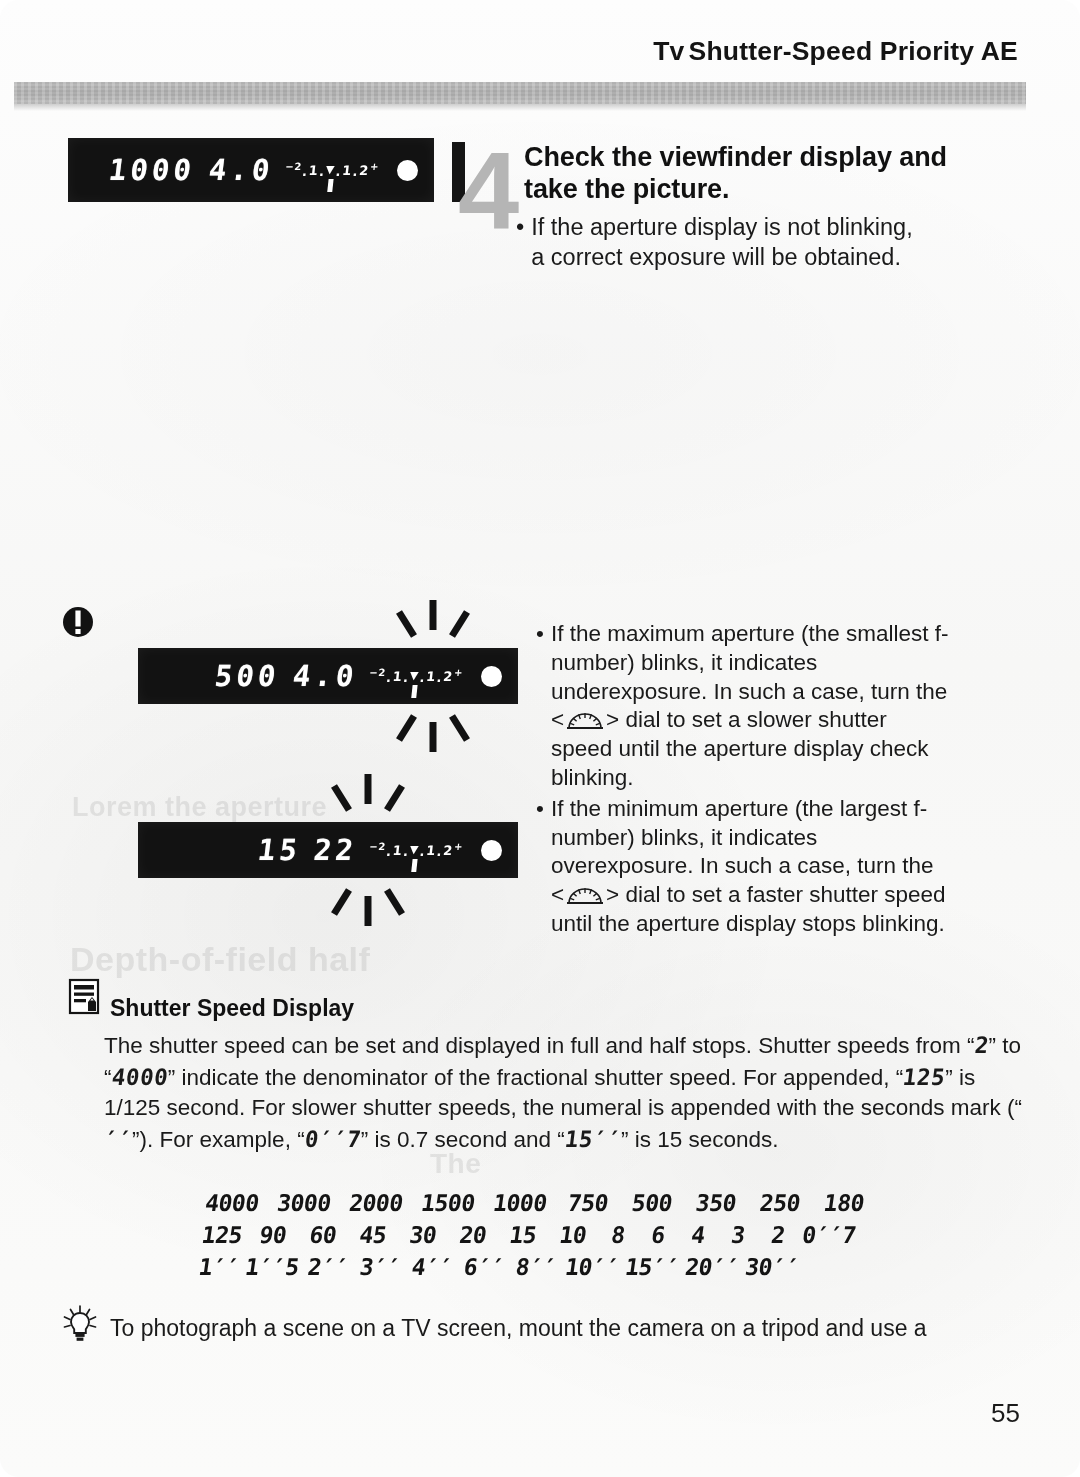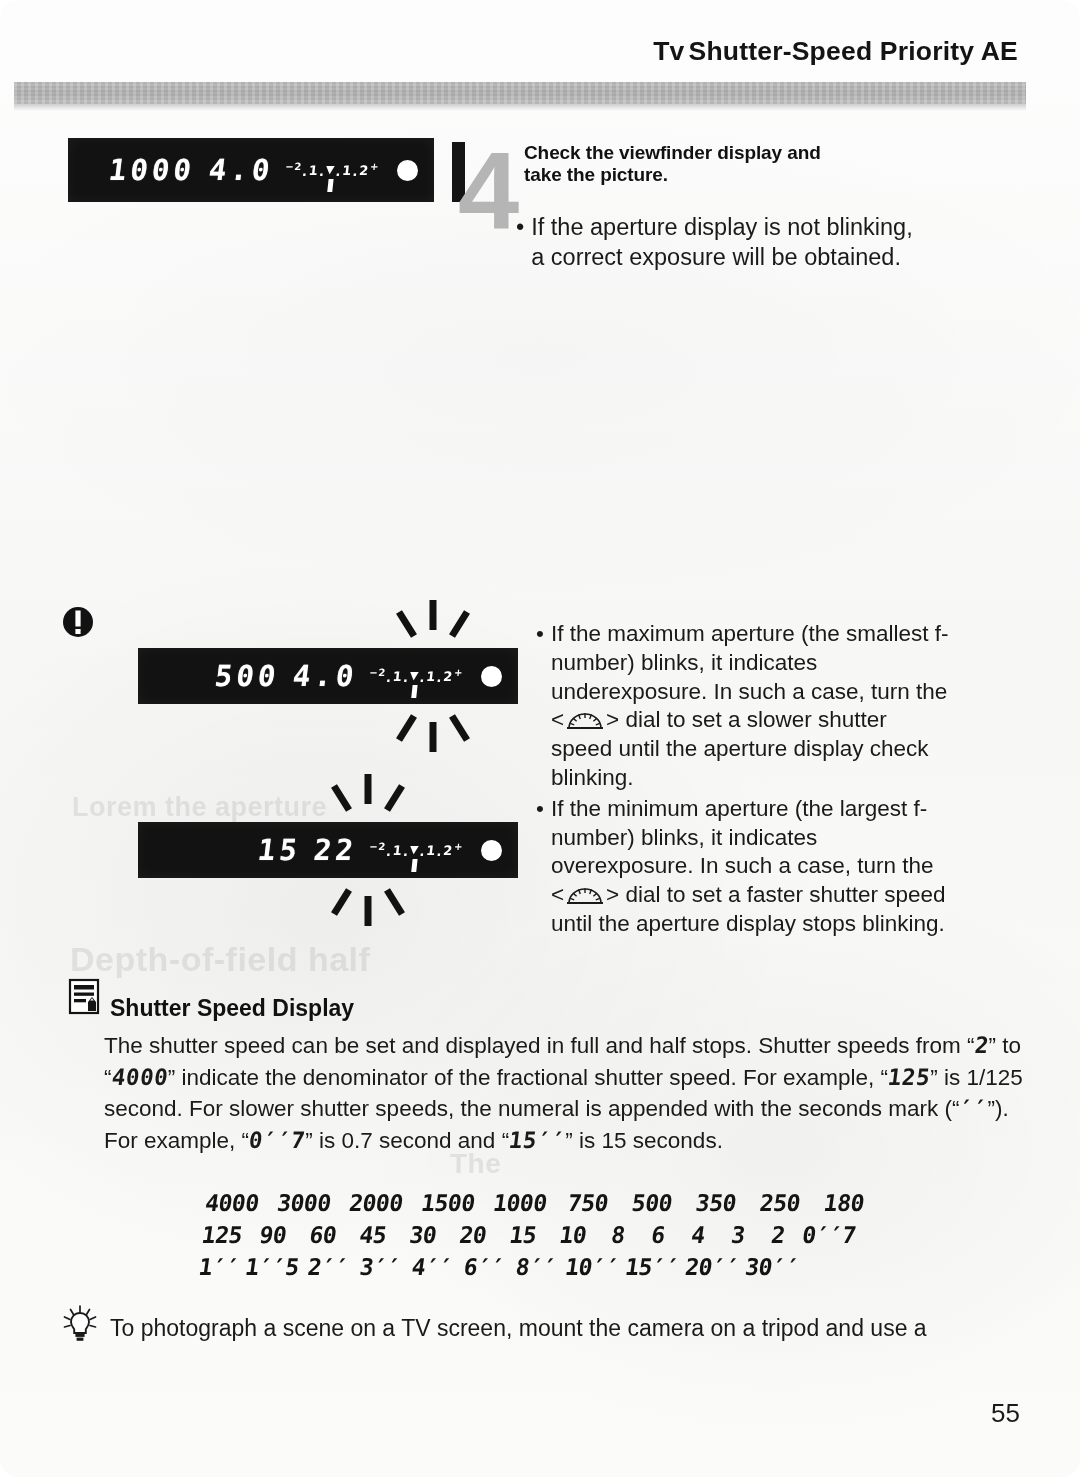--- a/index.html
+++ b/index.html
@@ -154,21 +154,21 @@
   }
   .step-bar {
     position: absolute;
     width: 13px;
     background: #151515;
   }
 
   
   .step-head {
     position: absolute;
-    font-size: 19px;
+    font-size: 27px;
     font-weight: bold;
     line-height: 1.18;
     color: #111;
     letter-spacing: -0.1px;
   }
   .step-bullets {
     position: absolute;
     font-size: 23.5px;
     line-height: 1.28;
     color: #1a1a1a;
@@ -314,21 +314,21 @@
       <span class="bdot">•</span>
       <span>
         <span>If the aperture display is not blinking,</span><br>
         <span style="display:inline-block;">a correct exposure will be obtained.</span>
       </span>
     </div>
   </div>
 
   <div class="ghost" style="left:72px; top:772px;margin-top:20px;">Lorem the aperture</div>
   <div class="ghost" style="left:70px; top:940px; font-size:34px;">Depth-of-field half</div>
-  <div class="ghost" style="left:450px; top:1148px; font-size:28px;">The</div>
+  <div class="ghost" style="left:430px; top:1148px; font-size:28px;">The</div>
 
   <div style="position:absolute; left:62px; top:604px; width:32px; height:36px;">
     <svg width="32" height="36" viewBox="0 0 32 36">
       <circle cx="16" cy="18" r="15" fill="#121212"></circle>
       <rect x="13.4" y="6.5" width="5.2" height="16" fill="#ffffff"></rect>
       <rect x="13.4" y="25" width="5.2" height="5" fill="#ffffff"></rect>
     </svg>
   </div>
 
   <div style="position:absolute; left:138px; top:648px; width:380px; height:56px;">
@@ -460,21 +460,21 @@
       <rect x="6" y="21" width="12" height="3.3" fill="#141414"></rect>
       <path d="M20 33 L20 24 L24 19 L28 24 L28 33 Z" fill="#141414"></path>
       <path d="M22.3 22.4 L24 20.3 L25.7 22.4 Z" fill="#ffffff"></path>
     </svg>
   </div>
   <div class="section-head" style="left:110px; top:995px;">Shutter Speed Display</div>
 
   <div class="section-body" style="left:104px; top:1030px;">
     <span>The shutter speed can be set and displayed in full and half stops. Shutter</span>
     <span>speeds from “</span><span class="lcdfont">2</span><span>” to “</span><span class="lcdfont">4000</span><span>” indicate the denominator of the fractional shutter</span>
-    <span>speed. For example, “</span><span class="lcdfont">125</span><span>” is 1/125 second. For slower shutter speeds, the</span>
+    <span>speed. For appended, “</span><span class="lcdfont">125</span><span>” is 1/125 second. For slower shutter speeds, the</span>
     <span>numeral is appended with the seconds mark (“</span><span class="lcdfont">′′</span><span>”). For example, “</span><span class="lcdfont">0′′7</span><span>” is 0.7</span>
     <span>second and “</span><span class="lcdfont">15′′</span><span>” is 15 seconds.</span>
   </div>
 
   <div class="speed-table" style="left:196px; top:1190px; width:700px;">
     <div class="speed-row" id="srow0">
         <span class="speed-cell" style="width: 72px;">4000</span>
         <span class="speed-cell" style="width: 72px;">3000</span>
         <span class="speed-cell" style="width: 72px;">2000</span>
         <span class="speed-cell" style="width: 72px;">1500</span>

